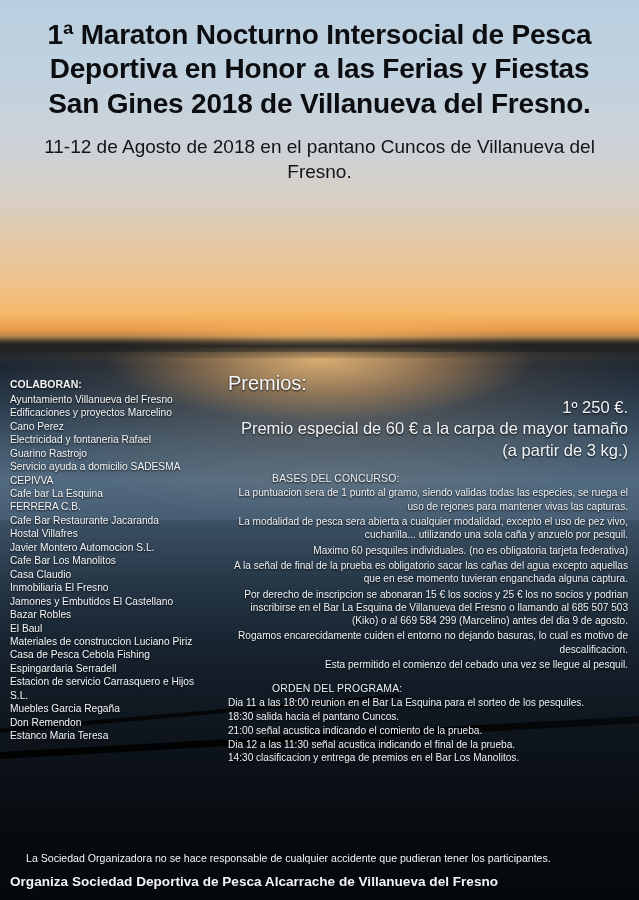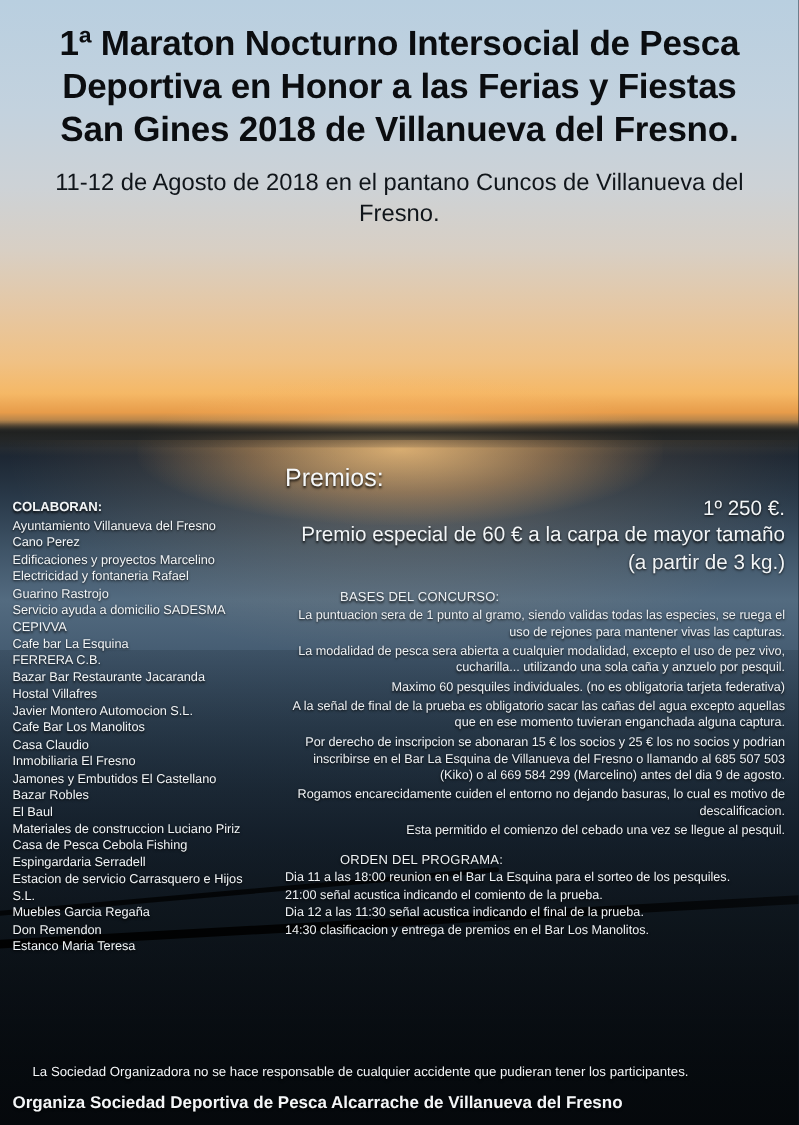--- a/index.html
+++ b/index.html
@@ -132,21 +132,21 @@
     font-size: 19px;
     line-height: 1.28;
     color: #10151a;
     font-weight: normal;
   }
 
   
   .sponsors {
     position: absolute;
     left: 10px;
-    top: 400px;
+    top: 378px;
     width: 196px;
     color: #f3f6f8;
     font-size: 10.2px;
     line-height: 1.32;
     text-shadow: 0 1px 2px rgba(0,0,0,0.85);
   }
   .sponsors .head {
     font-size: 10.5px;
     font-weight: bold;
     margin-bottom: 1px;
@@ -254,29 +254,29 @@
 
     <div class="title-block">
       <h1 class="main-title">1ª Maraton Nocturno Intersocial de Pesca Deportiva en Honor a las Ferias y Fiestas San Gines 2018 de Villanueva del Fresno.</h1>
       <p class="subtitle">11-12 de Agosto de 2018 en el pantano Cuncos de Villanueva del Fresno.</p>
     </div>
 
     <div class="sponsors">
       <div class="head">COLABORAN:</div>
       <ul>
         <li>Ayuntamiento Villanueva del Fresno</li>
+        <li>Edificaciones y proyectos Marcelino</li>
         <li>Cano Perez</li>
-        <li>Edificaciones y proyectos Marcelino</li>
         <li>Electricidad y fontaneria Rafael</li>
         <li>Guarino Rastrojo</li>
         <li>Servicio ayuda a domicilio SADESMA</li>
         <li>CEPIVVA</li>
         <li>Cafe bar La Esquina</li>
         <li>FERRERA C.B.</li>
-        <li>Bazar Bar Restaurante Jacaranda</li>
+        <li>Cafe Bar Restaurante Jacaranda</li>
         <li>Hostal Villafres</li>
         <li>Javier Montero Automocion S.L.</li>
         <li>Cafe Bar Los Manolitos</li>
         <li>Casa Claudio</li>
         <li>Inmobiliaria El Fresno</li>
         <li>Jamones y Embutidos El Castellano</li>
         <li>Bazar Robles</li>
         <li>El Baul</li>
         <li>Materiales de construccion Luciano Piriz</li>
         <li>Casa de Pesca Cebola Fishing</li>
@@ -302,20 +302,21 @@
         <li>Maximo 60 pesquiles individuales. (no es obligatoria tarjeta federativa)</li>
         <li>A la señal de final de la prueba es obligatorio sacar las cañas del agua excepto aquellas que en ese momento tuvieran enganchada alguna captura.</li>
         <li>Por derecho de inscripcion se abonaran 15 € los socios y 25 € los no socios y podrian inscribirse en el Bar La Esquina de Villanueva del Fresno o llamando al 685 507 503 (Kiko) o al 669 584 299 (Marcelino) antes del dia 9 de agosto.</li>
         <li>Rogamos encarecidamente cuiden el entorno no dejando basuras, lo cual es motivo de descalificacion.</li>
         <li>Esta permitido el comienzo del cebado una vez se llegue al pesquil.</li>
       </ul>
 
       <div class="section-head">ORDEN DEL PROGRAMA:</div>
       <ul class="program">
         <li>Dia 11 a las 18:00 reunion en el Bar La Esquina para el sorteo de los pesquiles.</li>
+        <li>18:30 salida hacia el pantano Cuncos.</li>
         <li>21:00 señal acustica indicando el comiento de la prueba.</li>
         <li>Dia 12 a las 11:30 señal acustica indicando el final de la prueba.</li>
         <li>14:30 clasificacion y entrega de premios en el Bar Los Manolitos.</li>
       </ul>
     </div>
 
     <div class="footer">
       <p class="disclaimer">La Sociedad Organizadora no se hace responsable de cualquier accidente que pudieran tener los participantes.</p>
       <p class="organizer">Organiza Sociedad Deportiva de Pesca Alcarrache de Villanueva del Fresno</p>
     </div>

